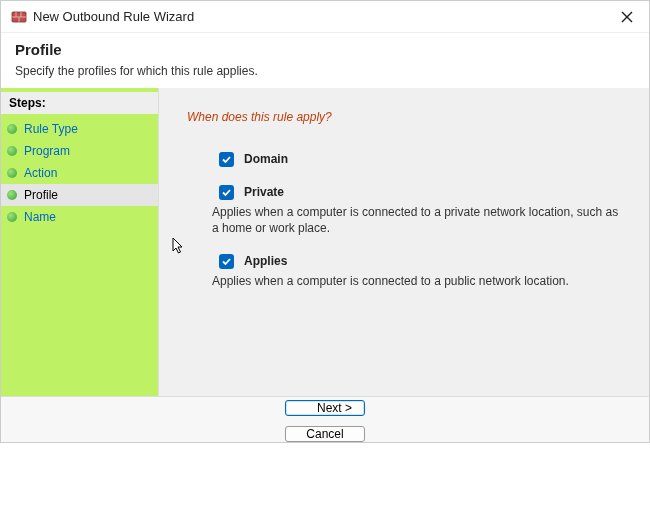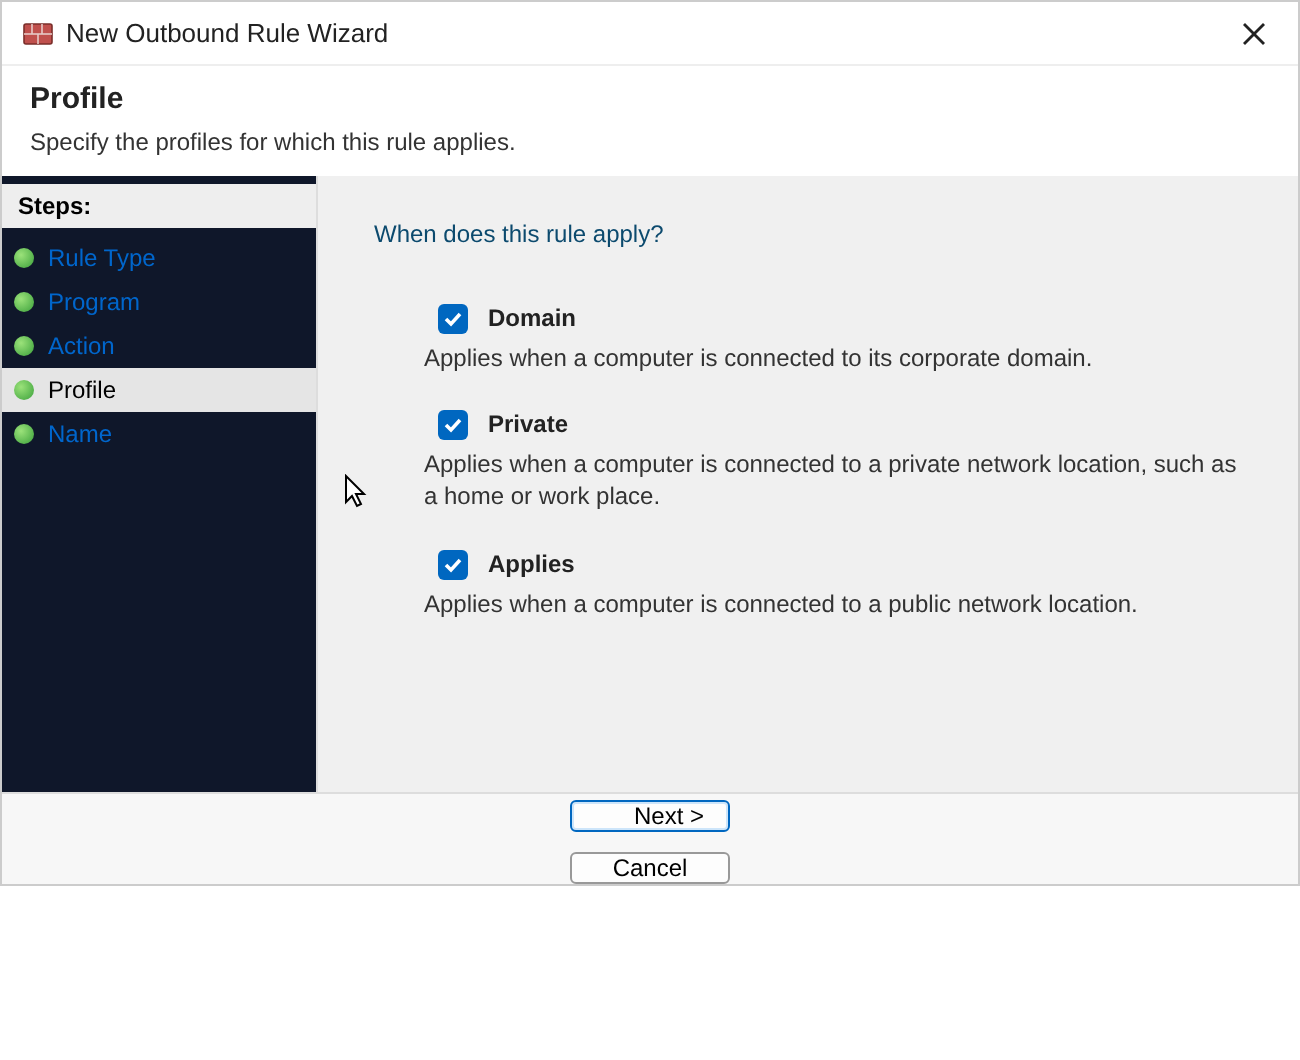--- a/index.html
+++ b/index.html
@@ -58,21 +58,21 @@
     font-size: 12px;
     color: #333;
   }
   .body {
     flex: 1;
     display: flex;
     overflow: hidden;
   }
   .sidebar {
     width: 158px;
-    background: #0f172a;
+    background: #bef264;
     border-right: 1px solid #ddd;
     padding-top: 4px;
   }
   .sidebar .steps-label {
     font-weight: 700;
     font-size: 12px;
     padding: 4px 8px;
     background: #eee;
   }
   .sidebar ul { list-style: none; padding-top: 4px; }
@@ -100,22 +100,23 @@
     color: #000;
   }
   .content {
     flex: 1;
     padding: 22px 22px 10px 28px;
     background: #f0f0f0;
     position: relative;
   }
   .content .question {
     font-size: 12px;
-    color: #0c4a6e;
+    color: #c2410c;
     margin-bottom: 28px;
+    font-style: italic;
   }
   .opt-group { margin-bottom: 18px; }
   .opt-row {
     display: flex;
     align-items: flex-start;
     margin-left: 32px;
   }
   .checkbox {
     width: 15px; height: 15px;
     border-radius: 3px;
@@ -235,21 +236,20 @@
 
       <div class="opt-group">
         <div class="opt-row">
           <span class="checkbox">
             <svg width="11" height="11" viewBox="0 0 11 11">
               <polyline points="2,5.5 4.5,8 9,3" fill="none" stroke="#fff" stroke-width="1.8"></polyline>
             </svg>
           </span>
           <span class="opt-label">Domain</span>
         </div>
-        <div class="opt-desc">Applies when a computer is connected to its corporate domain.</div>
       </div>
 
       <div class="opt-group">
         <div class="opt-row">
           <span class="checkbox">
             <svg width="11" height="11" viewBox="0 0 11 11">
               <polyline points="2,5.5 4.5,8 9,3" fill="none" stroke="#fff" stroke-width="1.8"></polyline>
             </svg>
           </span>
           <span class="opt-label">Private</span>

